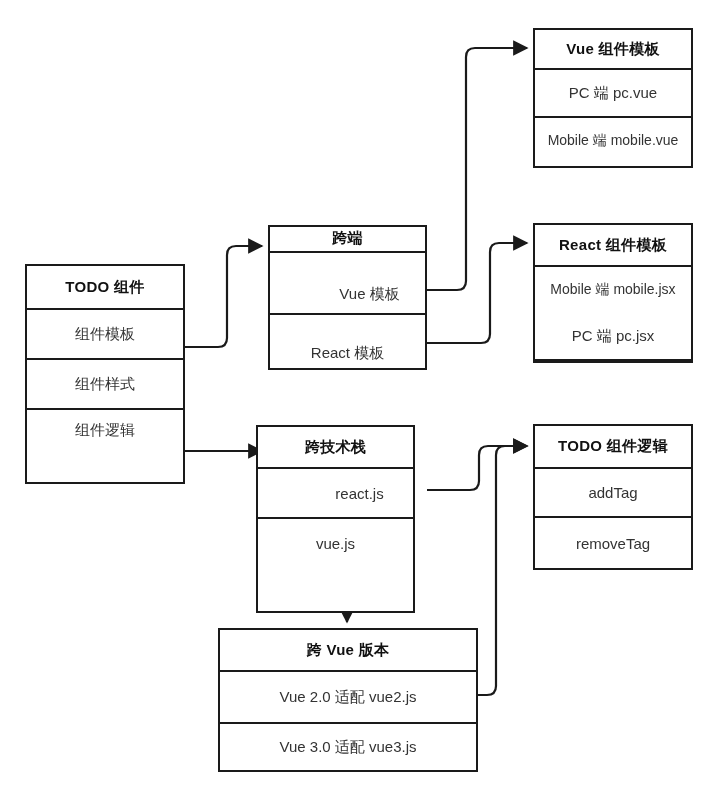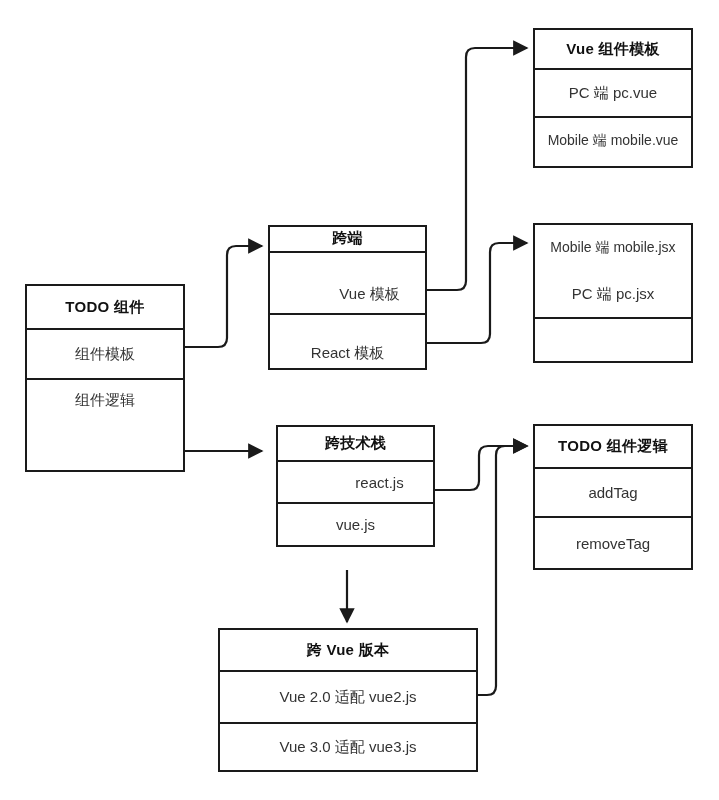--- a/index.html
+++ b/index.html
@@ -79,44 +79,46 @@
 
     <path d="M 427 343 L 481 343 Q 490 343 490 334 L 490 252 Q 490 243 499 243 L 527 243" fill="none" stroke="#1a1a1a" stroke-width="2.2" marker-end="url(#ah)"></path>
 
     <path d="M 427 490 L 470 490 Q 479 490 479 481 L 479 455 Q 479 446 488 446 L 527 446" fill="none" stroke="#1a1a1a" stroke-width="2.2" marker-end="url(#ah)"></path>
 
     <path d="M 347 570 L 347 622" fill="none" stroke="#1a1a1a" stroke-width="2.2" marker-end="url(#ah)"></path>
 
     <path d="M 478 695 L 487 695 Q 496 695 496 686 L 496 455 Q 496 446 505 446 L 527 446" fill="none" stroke="#1a1a1a" stroke-width="2.2" marker-end="url(#ah)"></path>
   </svg>
 
-  <div class="node" style="left:25px; top:284px; width:160px; height:188px;">
+  <div class="node" style="left:25px; top:264px; width:160px; height:220px;">
     <div class="row head" style="height:44px;">TODO 组件</div>
     <div class="row item" style="height:50px;">组件模板</div>
+    <div class="row item" style="height:50px;">组件样式</div>
     <div class="row item last" style="height:40px;">组件逻辑</div>
   </div>
 
   <div class="node" style="left:268px; top:225px; width:159px; height:145px;gap:24px;">
     <div class="row head" style="height:42px;">跨端</div>
     <div class="row item" style="height:64px;padding-left:44px;">Vue 模板</div>
     <div class="row item last" style="height:49px;">React 模板</div>
   </div>
 
   <div class="node" style="left:533px; top:28px; width:160px; height:140px;">
     <div class="row head" style="height:40px;">Vue 组件模板</div>
     <div class="row item" style="height:48px;">PC 端 pc.vue</div>
     <div class="row item last" style="height:46px; font-size:14px;">Mobile 端 mobile.vue</div>
   </div>
 
   <div class="node" style="left:533px; top:223px; width:160px; height:140px;">
+    <div class="row head" style="height:42px;">React 组件模板</div>
     <div class="row item last" style="height:46px; font-size:14px;">Mobile 端 mobile.jsx</div>
     <div class="row item" style="height:48px;">PC 端 pc.jsx</div>
   </div>
 
-  <div class="node" style="left:276px; top:425px; width:159px; height:122px;">
+  <div class="node" style="left:256px; top:425px; width:159px; height:188px;">
     <div class="row head" style="height:42px;">跨技术栈</div>
     <div class="row item" style="height:50px;padding-left:48px;">react.js</div>
     <div class="row item last" style="height:49px;">vue.js</div>
   </div>
 
   <div class="node" style="left:533px; top:424px; width:160px; height:146px;">
     <div class="row head" style="height:43px;">TODO 组件逻辑</div>
     <div class="row item" style="height:49px;">addTag</div>
     <div class="row item last" style="height:50px;">removeTag</div>
   </div>

